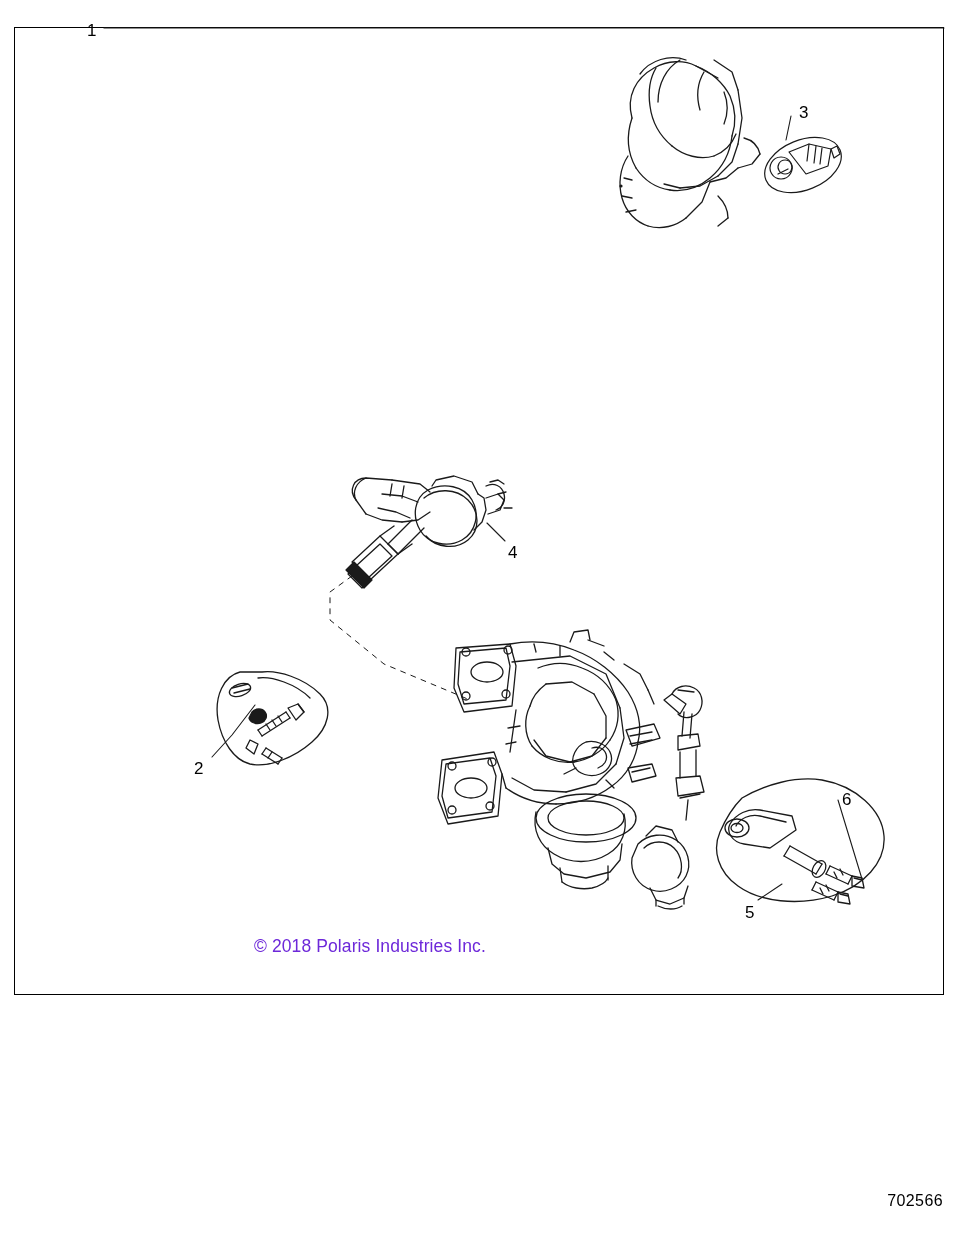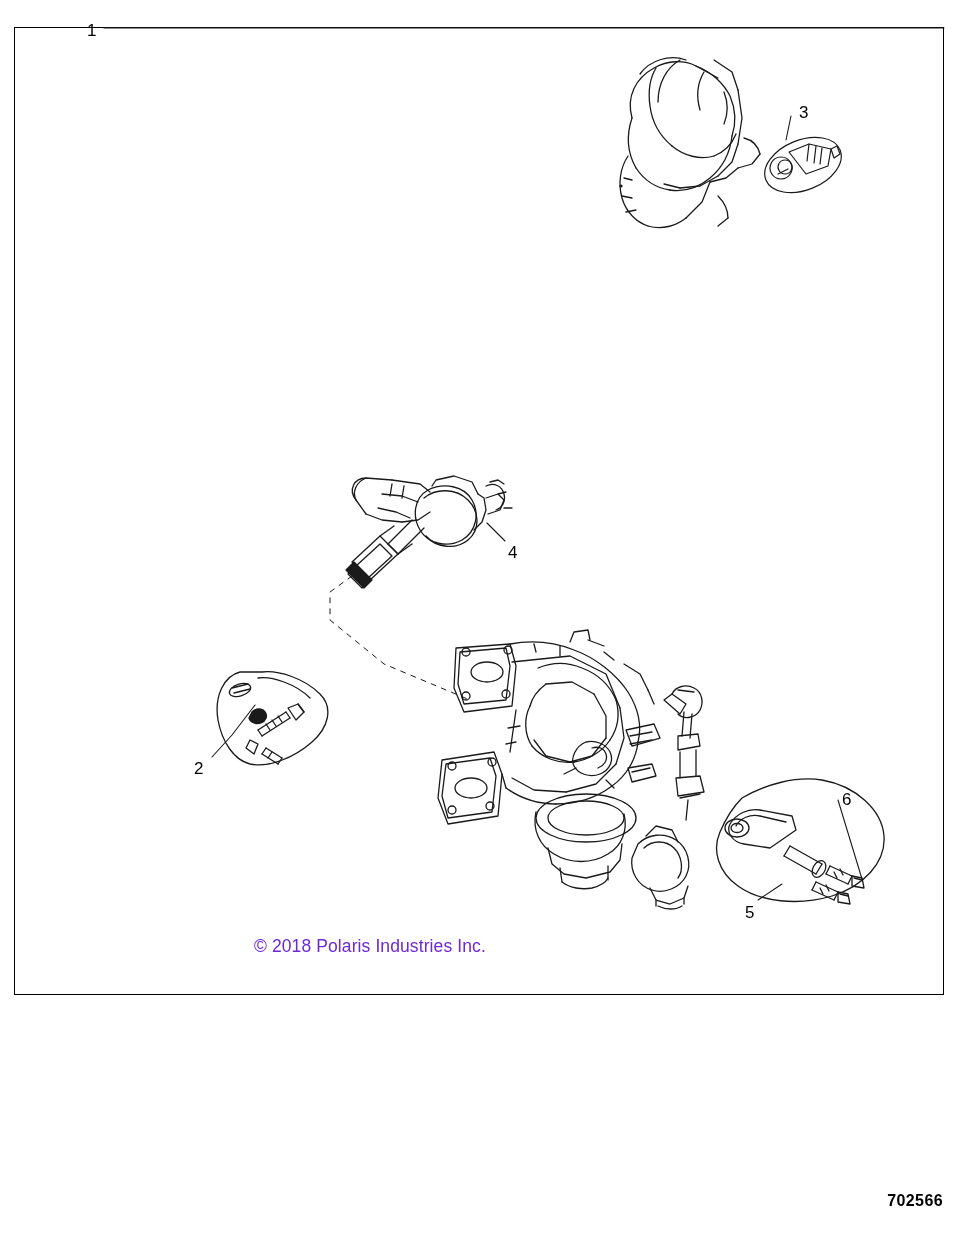--- a/index.html
+++ b/index.html
@@ -55,21 +55,20 @@
     margin-left: 32px;
   }
   .part-number {
     position: absolute;
     right: 17px;
     top: 1192px;
     font-size: 16px;
     letter-spacing: 0.4px;
     color: #000000;
     white-space: nowrap;
-    font-weight: bold;
   }
 </style>
 </head>
 <body>
 
 <div id="page">
 
   <div class="frame"></div>
 
   <svg class="svg-layer" viewBox="0 0 960 1234" xmlns="http://www.w3.org/2000/svg">

